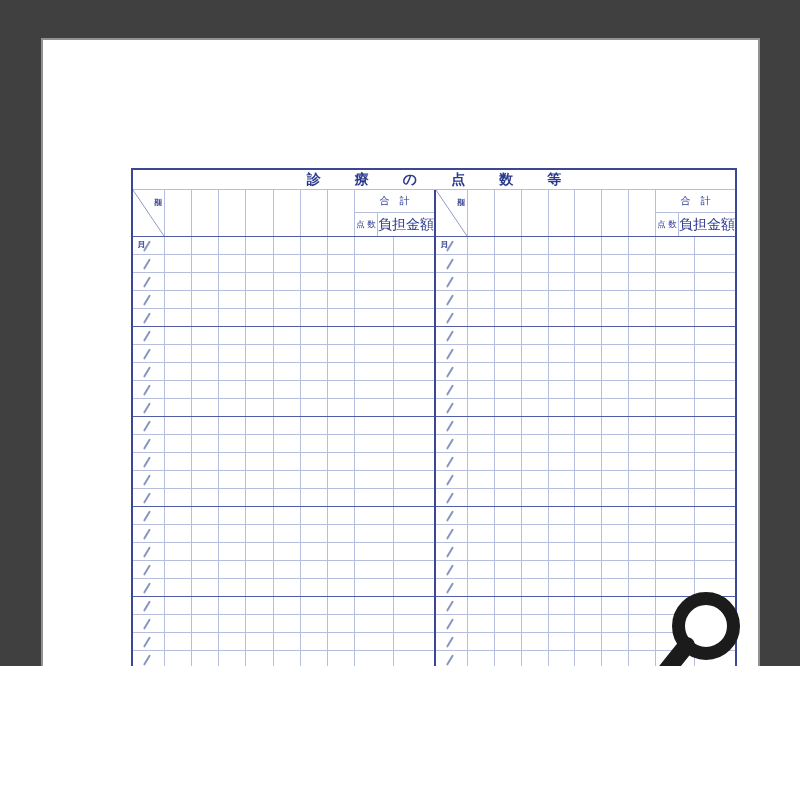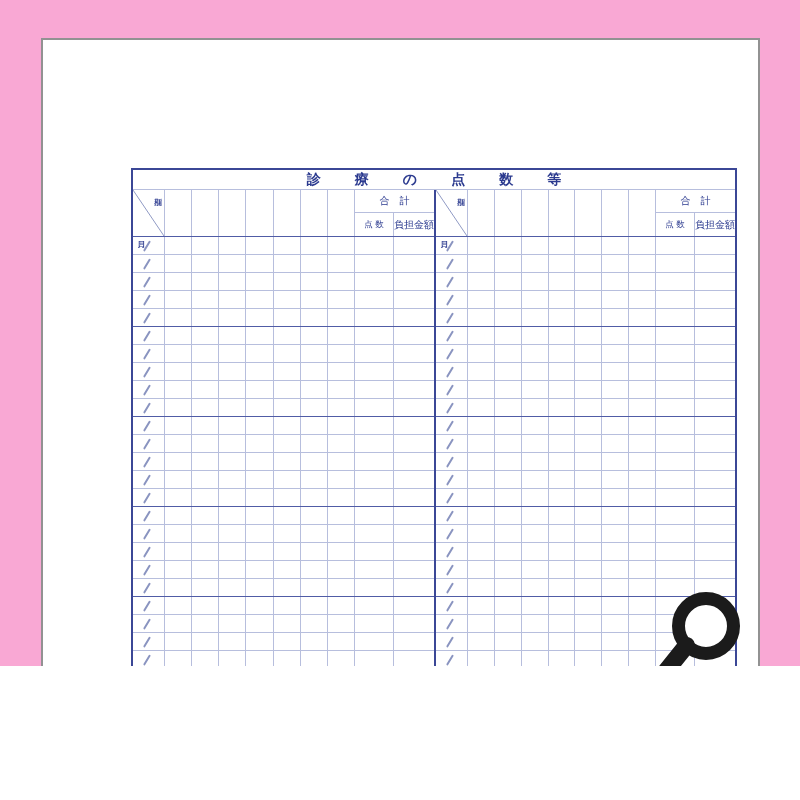--- a/index.html
+++ b/index.html
@@ -1,18 +1,18 @@
 <!DOCTYPE html>
 <html style="--ink: #2b3a8f; --heavy: #3b4796; --med: #505ca6; --thin: #b7bedd; --slash: #8a94c0; --pageborder: #929292;"><head>
 <meta charset="utf-8">
 <style>
   html,body{margin:0;padding:0;background:#fff;}
   *{box-sizing:border-box;}
   body{font-family:"Liberation Sans", sans-serif;}
-  .canvas{position:relative;width:800px;height:666px;overflow:hidden;background:#f9a8d4;}
+  .canvas{position:relative;width:800px;height:666px;overflow:hidden;background:#404040;}
 
   .page{position:absolute;left:41px;top:38px;width:719px;height:790px;
         border:2px solid var(--pageborder,#929292);border-bottom:none;background:#fff;}
 
   .table{position:absolute;left:88px;top:128px;width:606px;
          border:2px solid var(--heavy,#3b4796);background:#fff;z-index:1;}
 
   .title{height:20px;border-bottom:1px solid var(--thin,#b7bedd);
          display:flex;align-items:center;justify-content:center;
          font-weight:bold;font-size:14px;letter-spacing:10px;padding-left:10px;
@@ -33,21 +33,21 @@
   .v-bot{bottom:2px;left:3px;}
   .hb{flex:1;}
   .tot{width:79px;display:flex;flex-direction:column;}
   .goukei{height:23px;border-bottom:1px solid var(--thin,#b7bedd);
           display:flex;align-items:center;justify-content:center;
           font-size:10px;color:var(--ink,#2b3a8f);white-space:nowrap;}
   .sub{flex:1;display:flex;justify-content:space-between;}
   .tensu{width:39px;display:flex;align-items:center;justify-content:center;
          font-size:8.5px;color:var(--ink,#2b3a8f);white-space:nowrap;}
   .futan{flex:1;border-right:none;display:flex;align-items:center;justify-content:center;
-         font-size:10px;color:var(--ink,#2b3a8f);white-space:nowrap;}
+         font-size:14px;color:var(--ink,#2b3a8f);white-space:nowrap;}
 
   .row{display:flex;height:18px;border-bottom:1px solid var(--thin,#b7bedd);}
   .row.gsep{border-bottom:1.6px solid var(--med,#505ca6);}
   .date{width:32px;position:relative;}
   .slash{position:absolute;left:13px;top:2.5px;width:1.8px;height:12px;
          background:var(--slash,#8a94c0);border-radius:1px;transform:rotate(31deg);}
   .b{flex:1;}
   .t{width:39px;}
   .f{width:40px;border-right:none;flex:none;}
 

